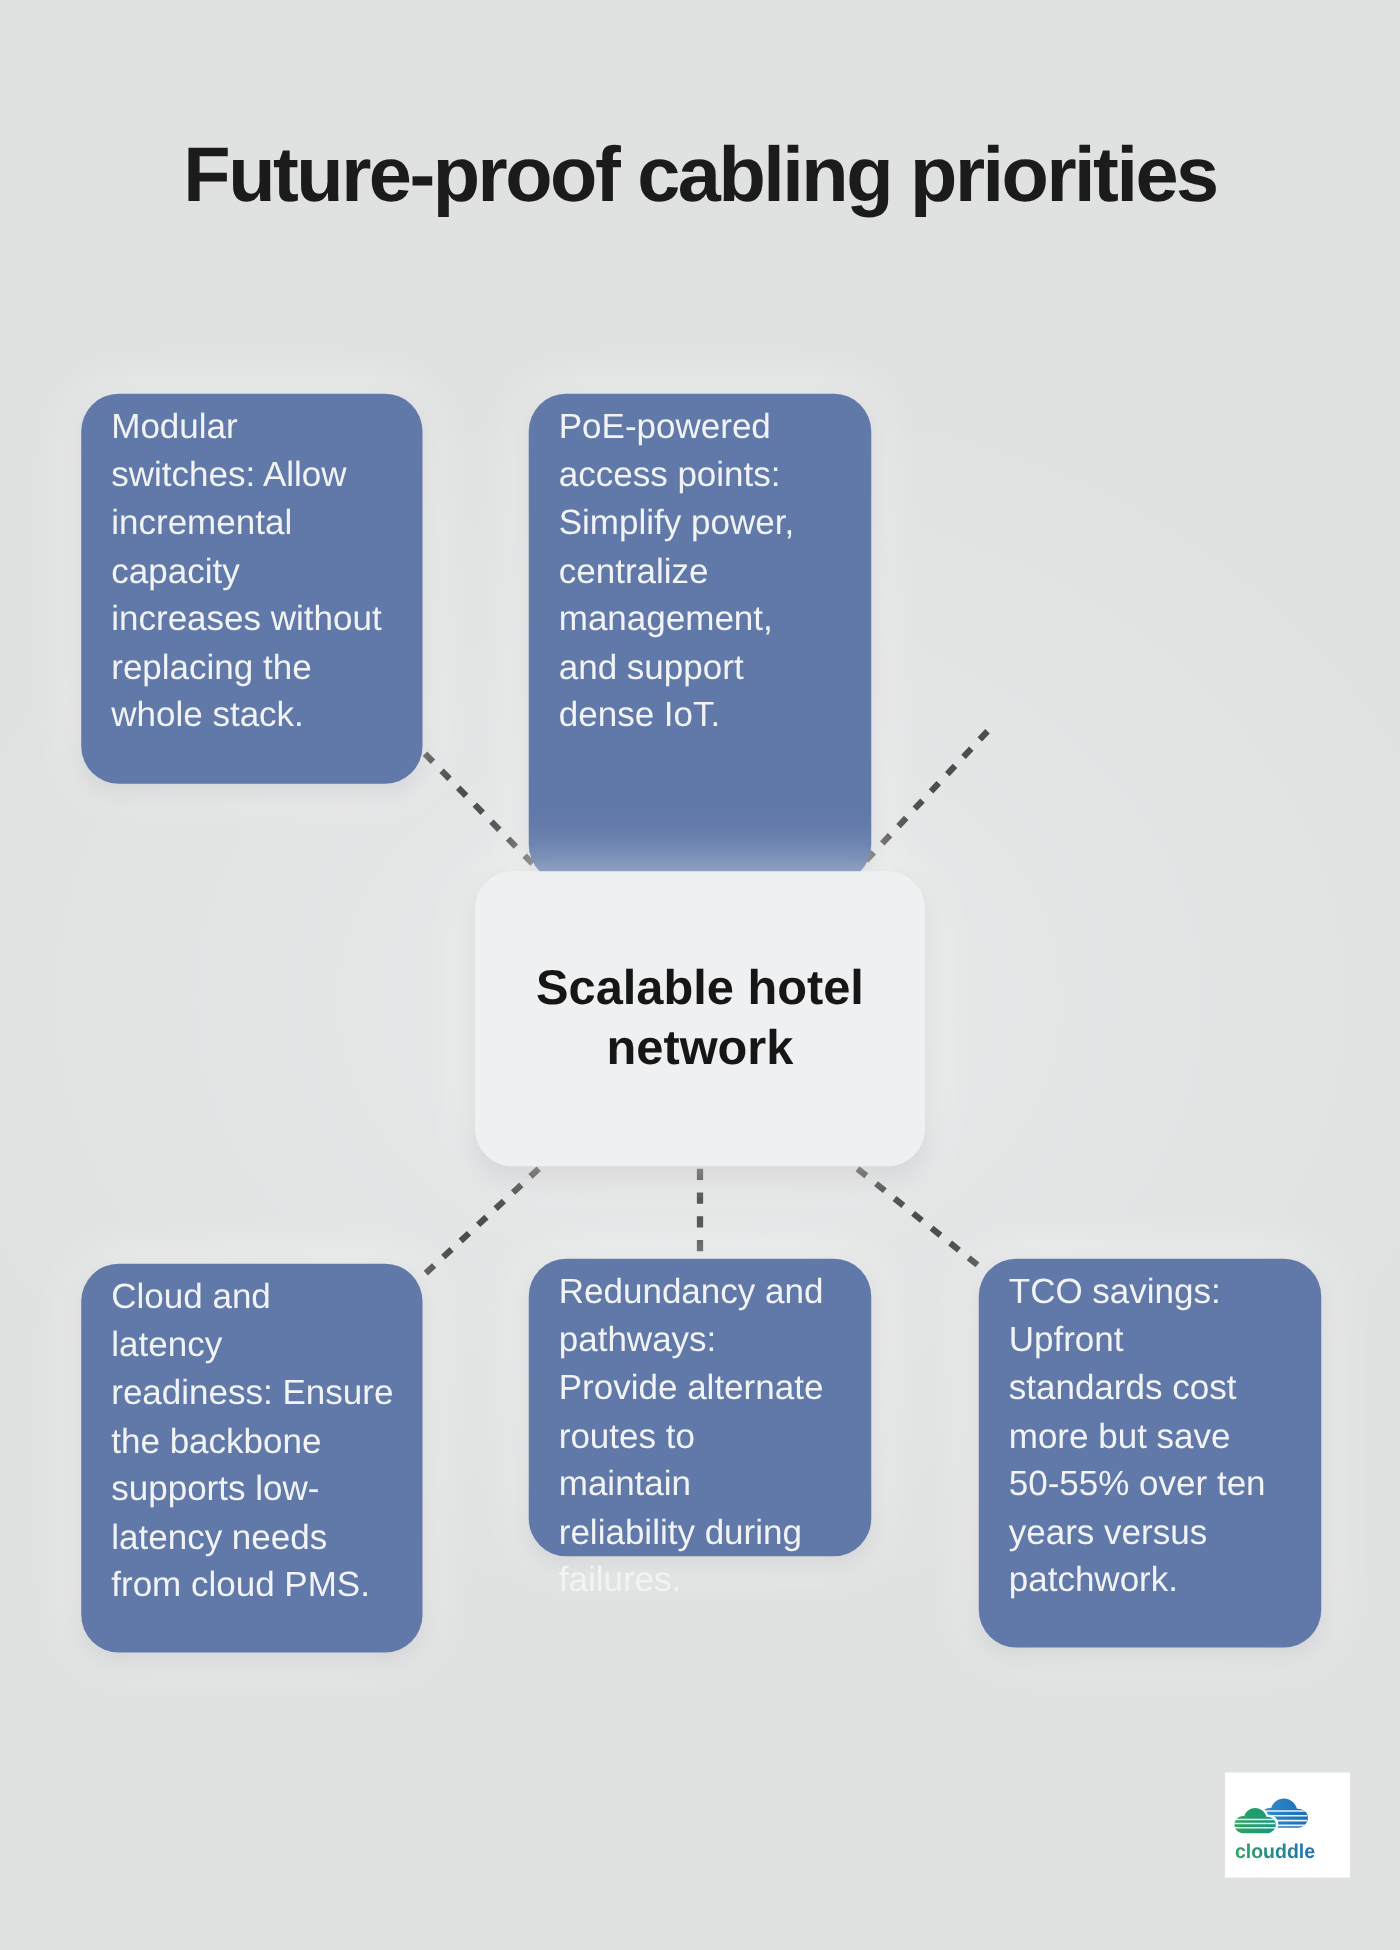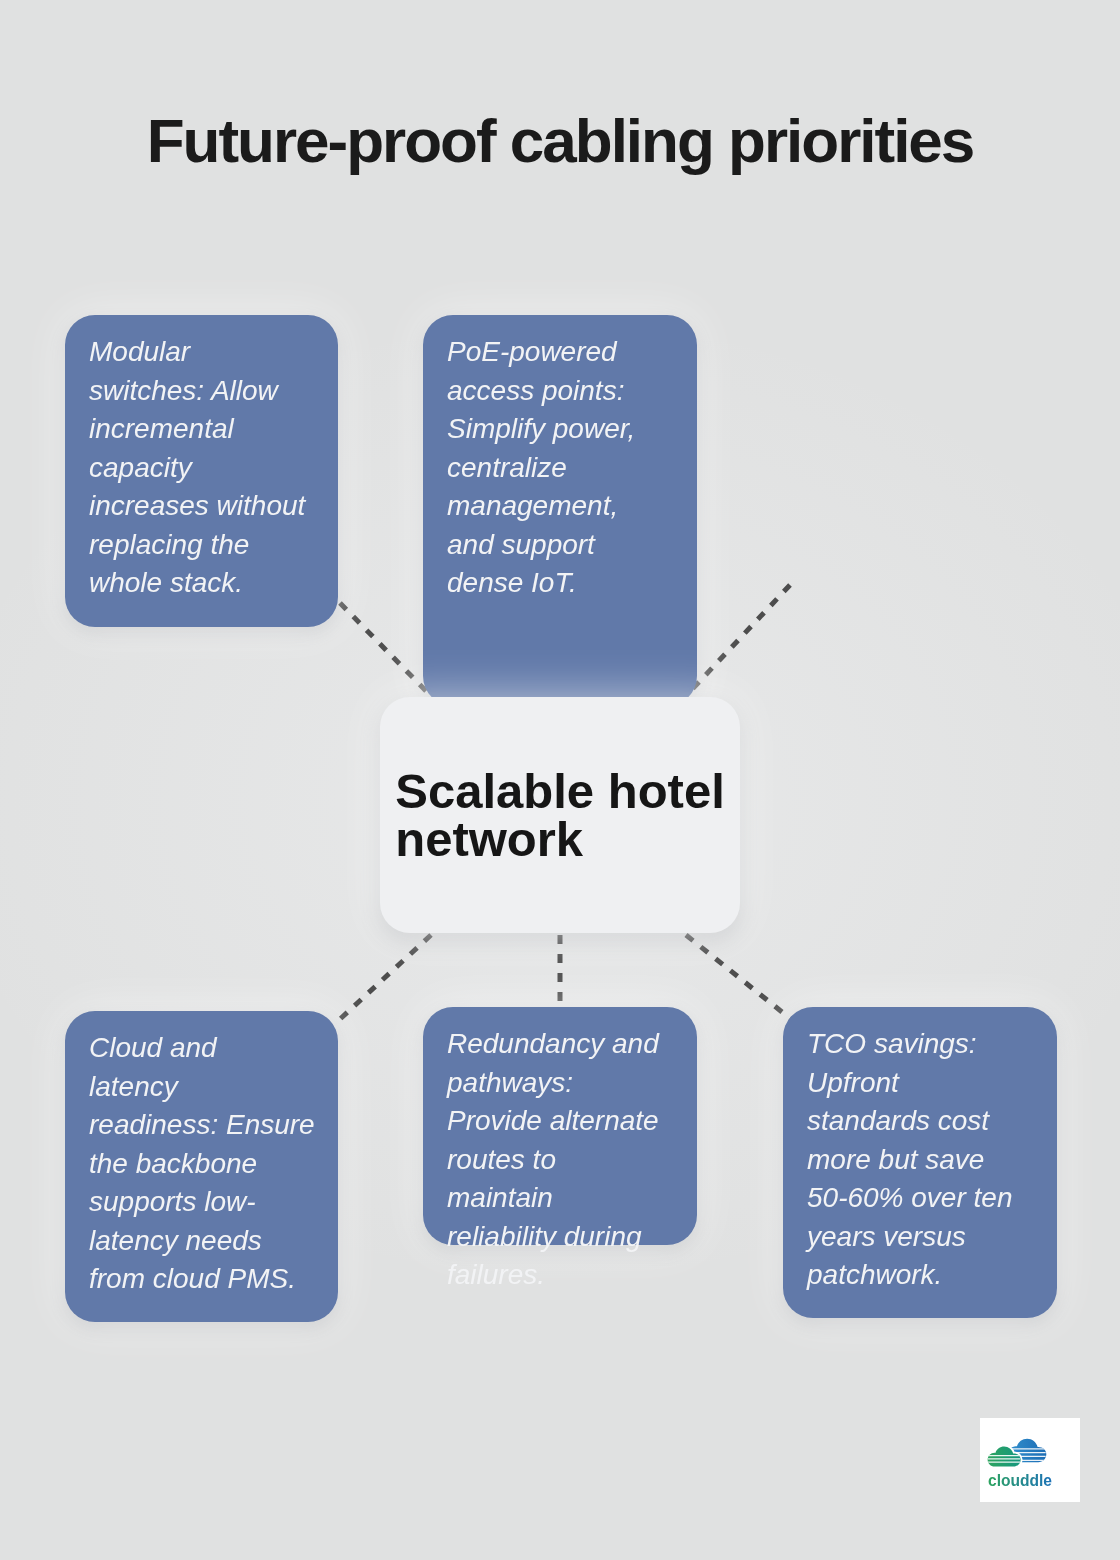--- a/index.html
+++ b/index.html
@@ -40,47 +40,47 @@
     stroke-dasharray: 9 10;
   }
   .card {
     position: absolute;
     background: var(--card-fill, #6179a9);
     border-radius: 30px;
     box-shadow: 0 0 45px rgba(255,255,255,0.55), 0 6px 16px rgba(90,95,105,0.18);
   }
   .card-text {
     margin: 0;
-    padding: 18px 12px 10px 24px;
+    padding: 7px 12px 10px 24px;
     font-size: 28px;
     line-height: 38.5px;
     color: var(--card-text, #f2f3f5);
     white-space: pre-line;
-    font-style: italic;
   }
   .card-1 { left: 65px;  top: 315px;  width: 273px; height: 312px; }
   .card-2 { left: 423px; top: 315px;  width: 274px; height: 391px; border-radius: 30px; }
   .card-3 { left: 783px; top: 315px;  width: 274px; height: 270px; }
   .card-4 { left: 65px;  top: 1011px; width: 273px; height: 311px; }
   .card-5 { left: 423px; top: 1007px; width: 274px; height: 238px; }
   .card-6 { left: 783px; top: 1007px; width: 274px; height: 311px; }
   .center-node {
     position: absolute;
     left: 380px; top: 697px;
     width: 360px; height: 236px;
     background: var(--center-fill, #eff0f2);
     border-radius: 30px;
     box-shadow: 0 0 45px rgba(255,255,255,0.6), 0 8px 20px rgba(90,95,105,0.22);
     display: flex;
     align-items: center;
     justify-content: center;
   }
   .center-label {
     margin: 0;
-    font-size: 49px;
+    text-align: center;
+    font-size: 39px;
     line-height: 48px;
     font-weight: 700;
     color: var(--center-text, #161616);
     white-space: pre-line;
   }
   .logo {
     position: absolute;
     left: 980px; top: 1418px;
     width: 100px; height: 84px;
     background: #ffffff;
@@ -146,21 +146,21 @@
 maintain
 reliability during
 failures.</p>
   </div>
 
   <div class="card card-6">
     <p class="card-text">TCO savings:
 Upfront
 standards cost
 more but save
-50-60% over ten
+50-55% over ten
 years versus
 patchwork.</p>
   </div>
 
   <div class="center-node">
     <p class="center-label">Scalable hotel
 network</p>
   </div>
 
   <div class="logo">

